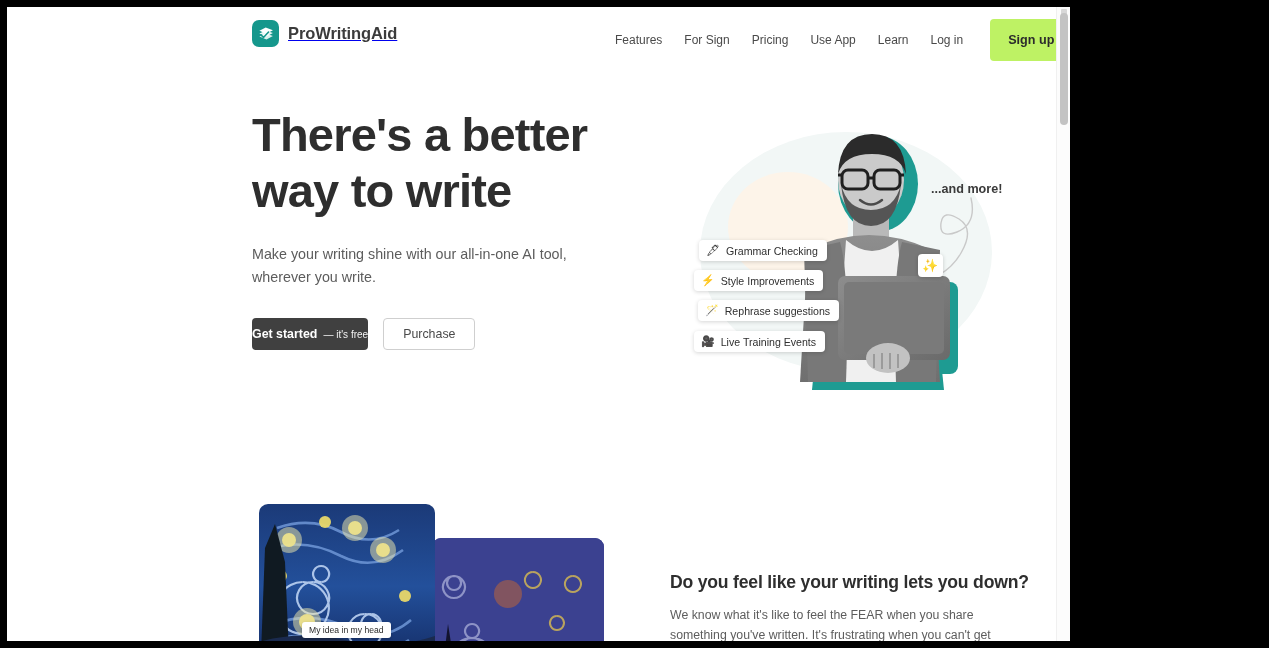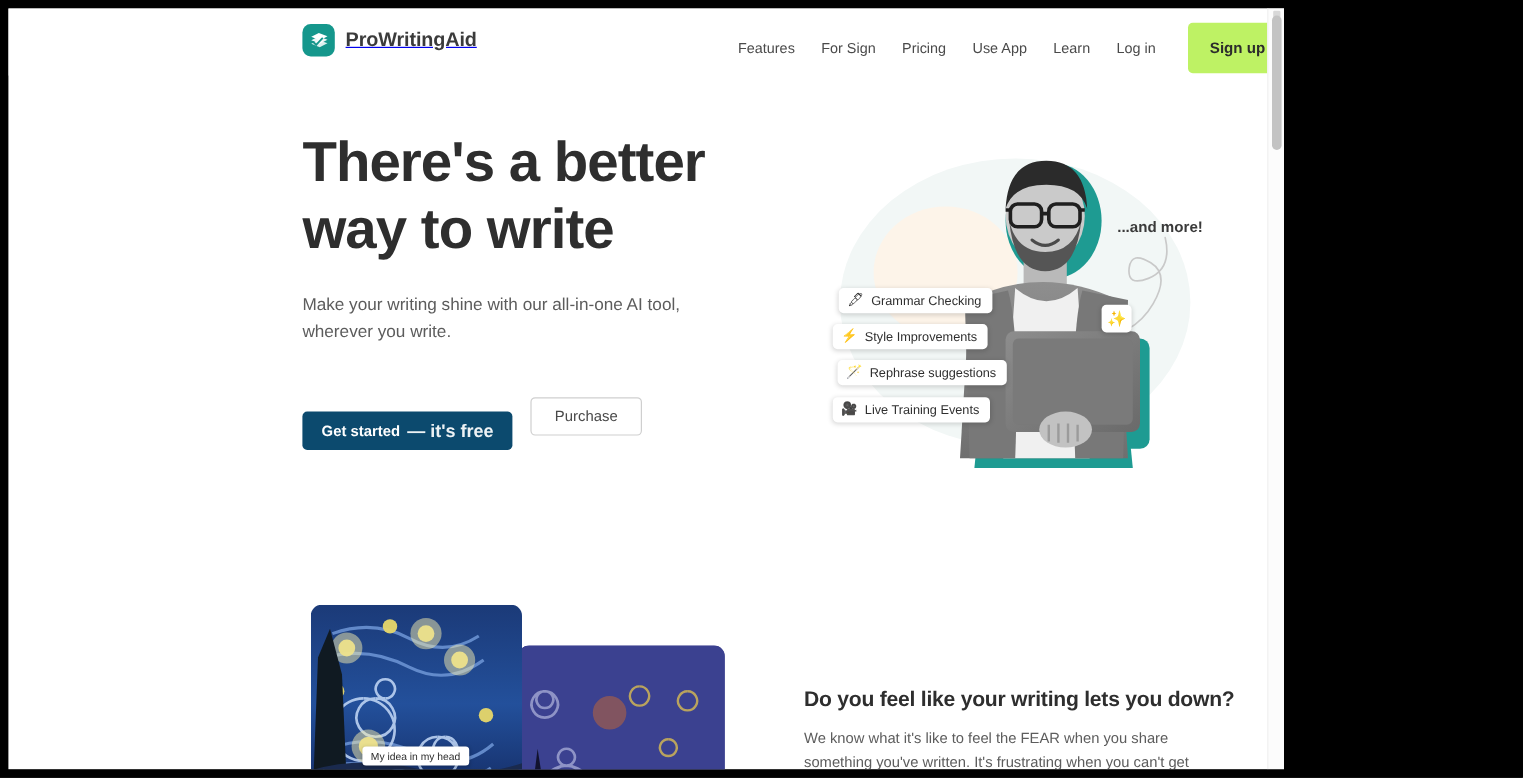--- a/index.html
+++ b/index.html
@@ -156,39 +156,38 @@
     color: #5c5c5c;
     width: 330px;
   }
   #hero-actions {
     margin-top: 29px;
     display: flex;
     align-items: center;
     gap: 15px;
   }
   .btn-primary {
-    background: #0c4a6e;
+    background: #404040;
     color: #ffffff;
     border: none;
     border-radius: 4px;
     height: 32px;
-    padding: 0 16px;
+    padding: 0 0;
     font-size: 12.4px;
     font-weight: bold;
     cursor: pointer;
     display: inline-flex;
     align-items: center;
     gap: 6px;
     font-family: "Liberation Sans", sans-serif;
     white-space: nowrap;
-    margin-top: 25px;
   }
   .btn-primary .sub {
-    font-weight: bold;
-    font-size: 15px;
+    font-weight: normal;
+    font-size: 10px;
     opacity: 0.93;
   }
   .btn-outline {
     background: #ffffff;
     color: #4a4a4a;
     border: 1px solid #cfcfcf;
     border-radius: 4px;
     height: 32px;
     padding: 0 19px;
     font-size: 12.4px;

